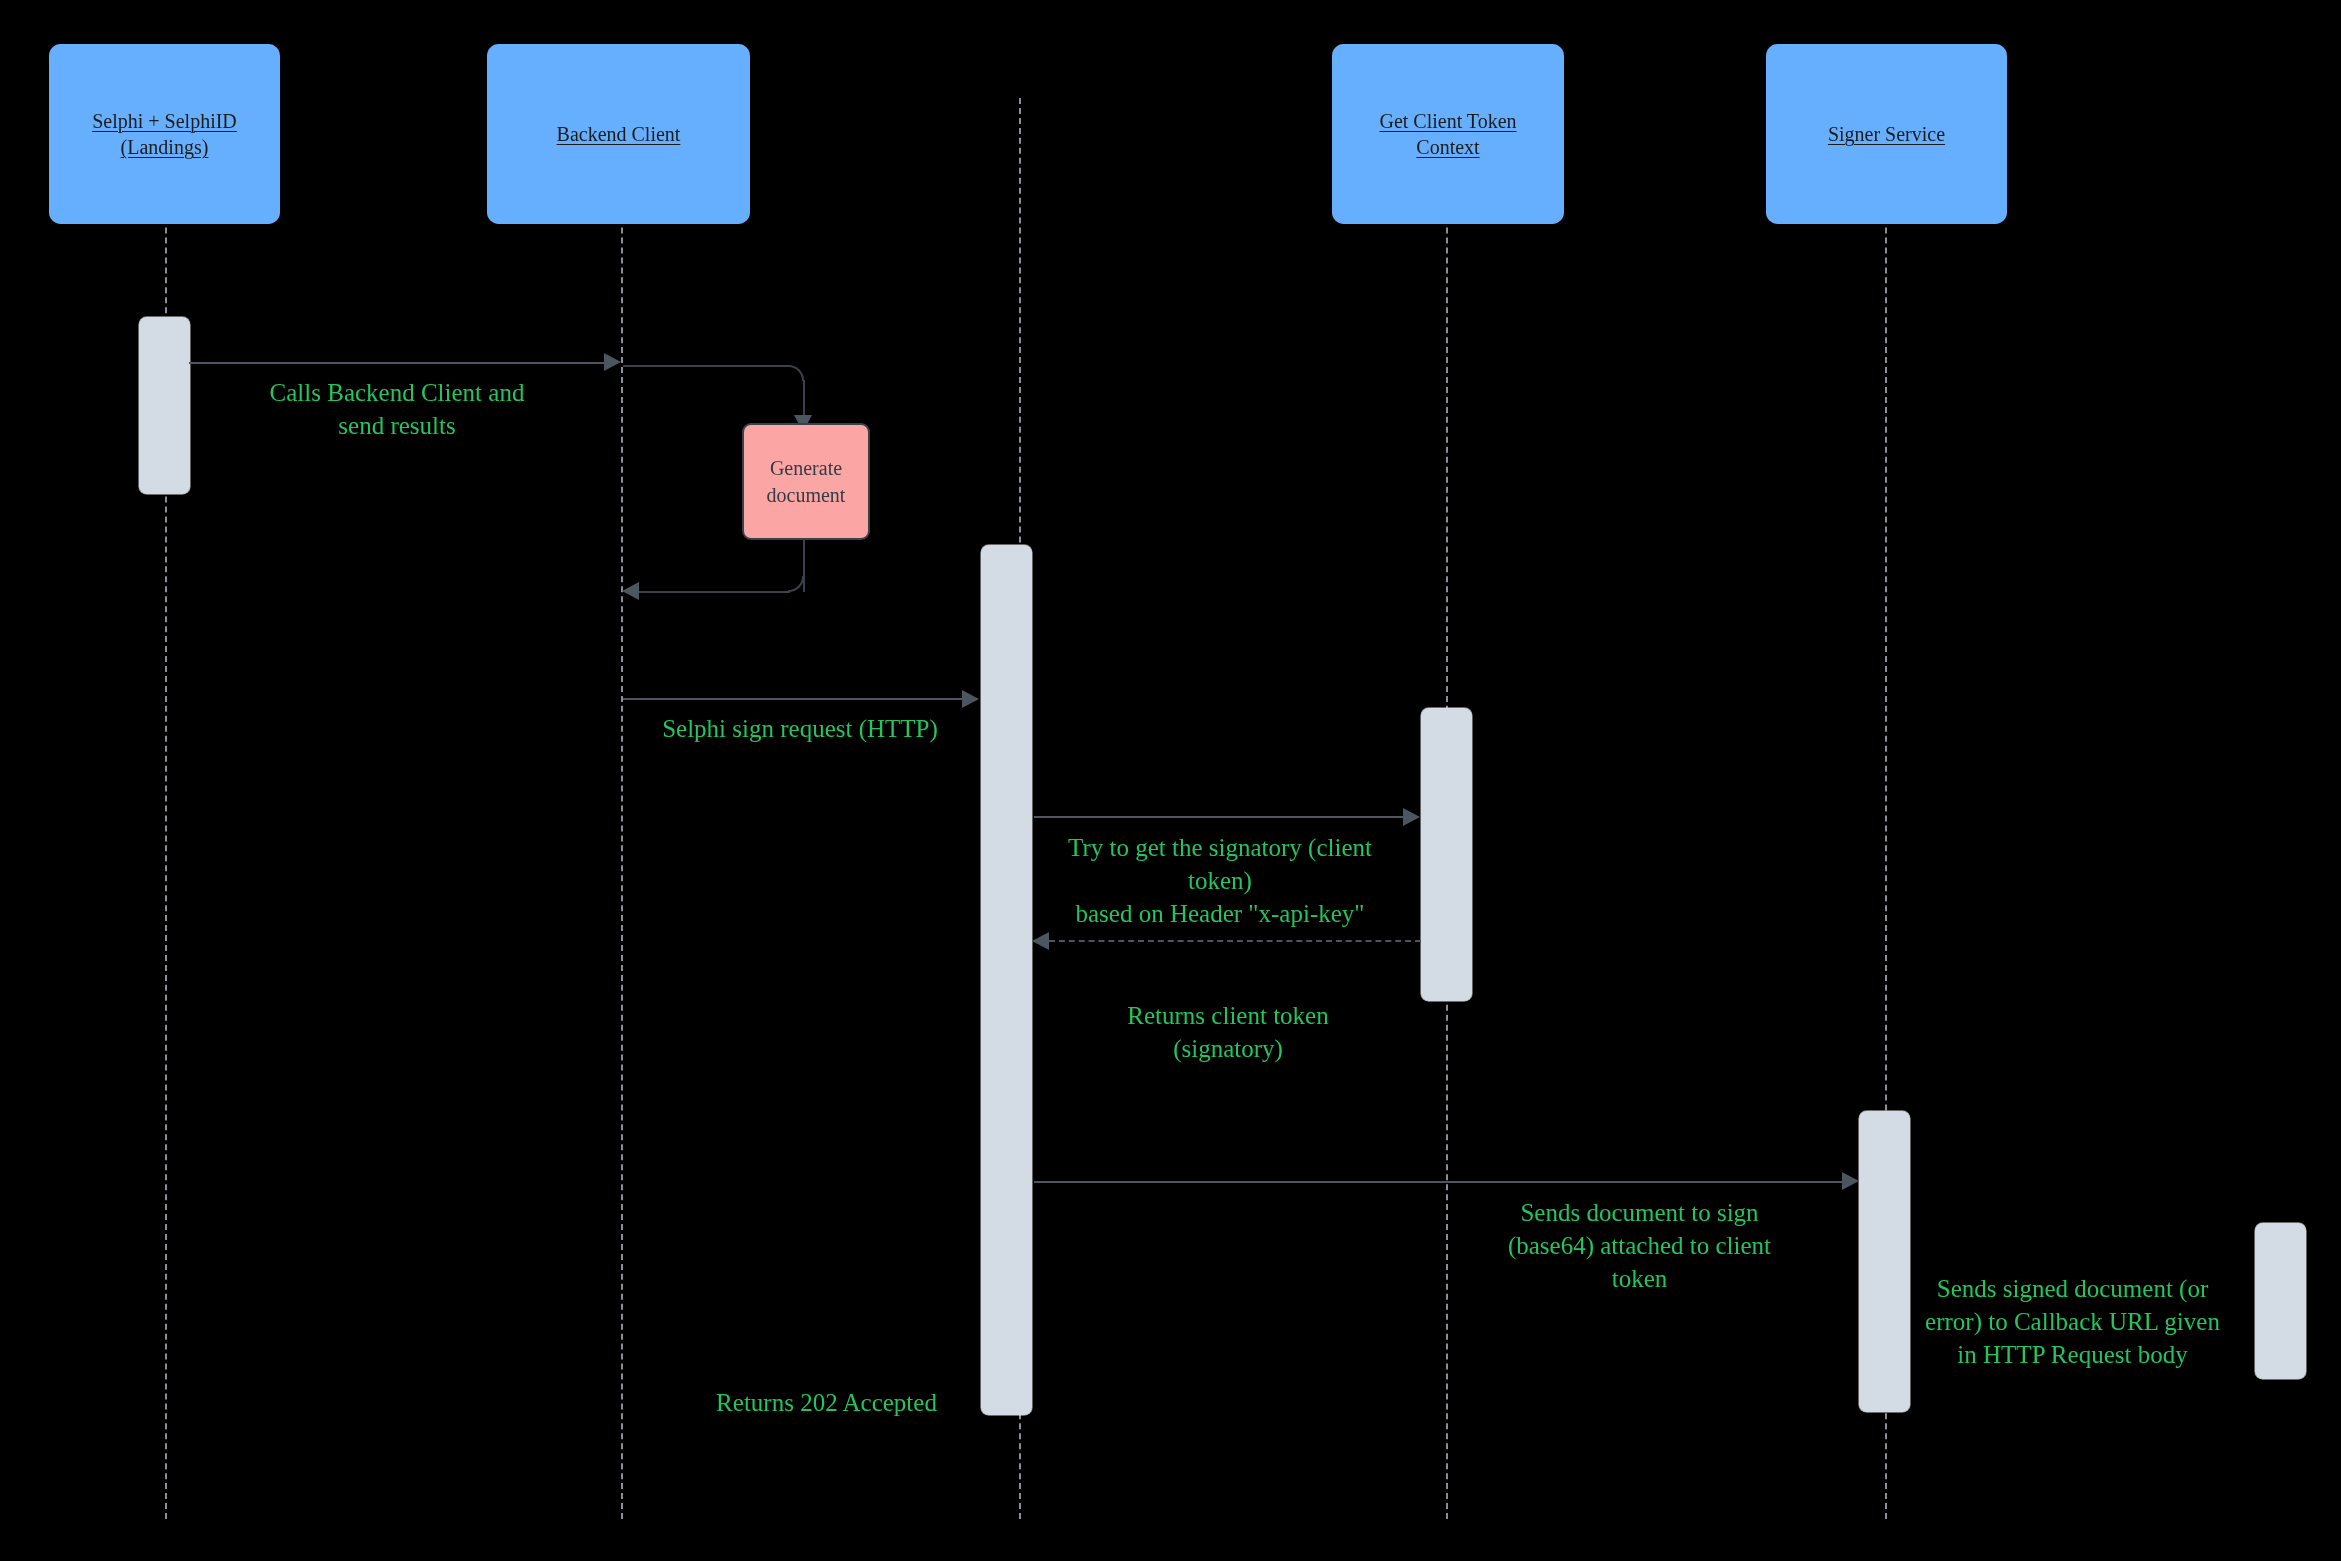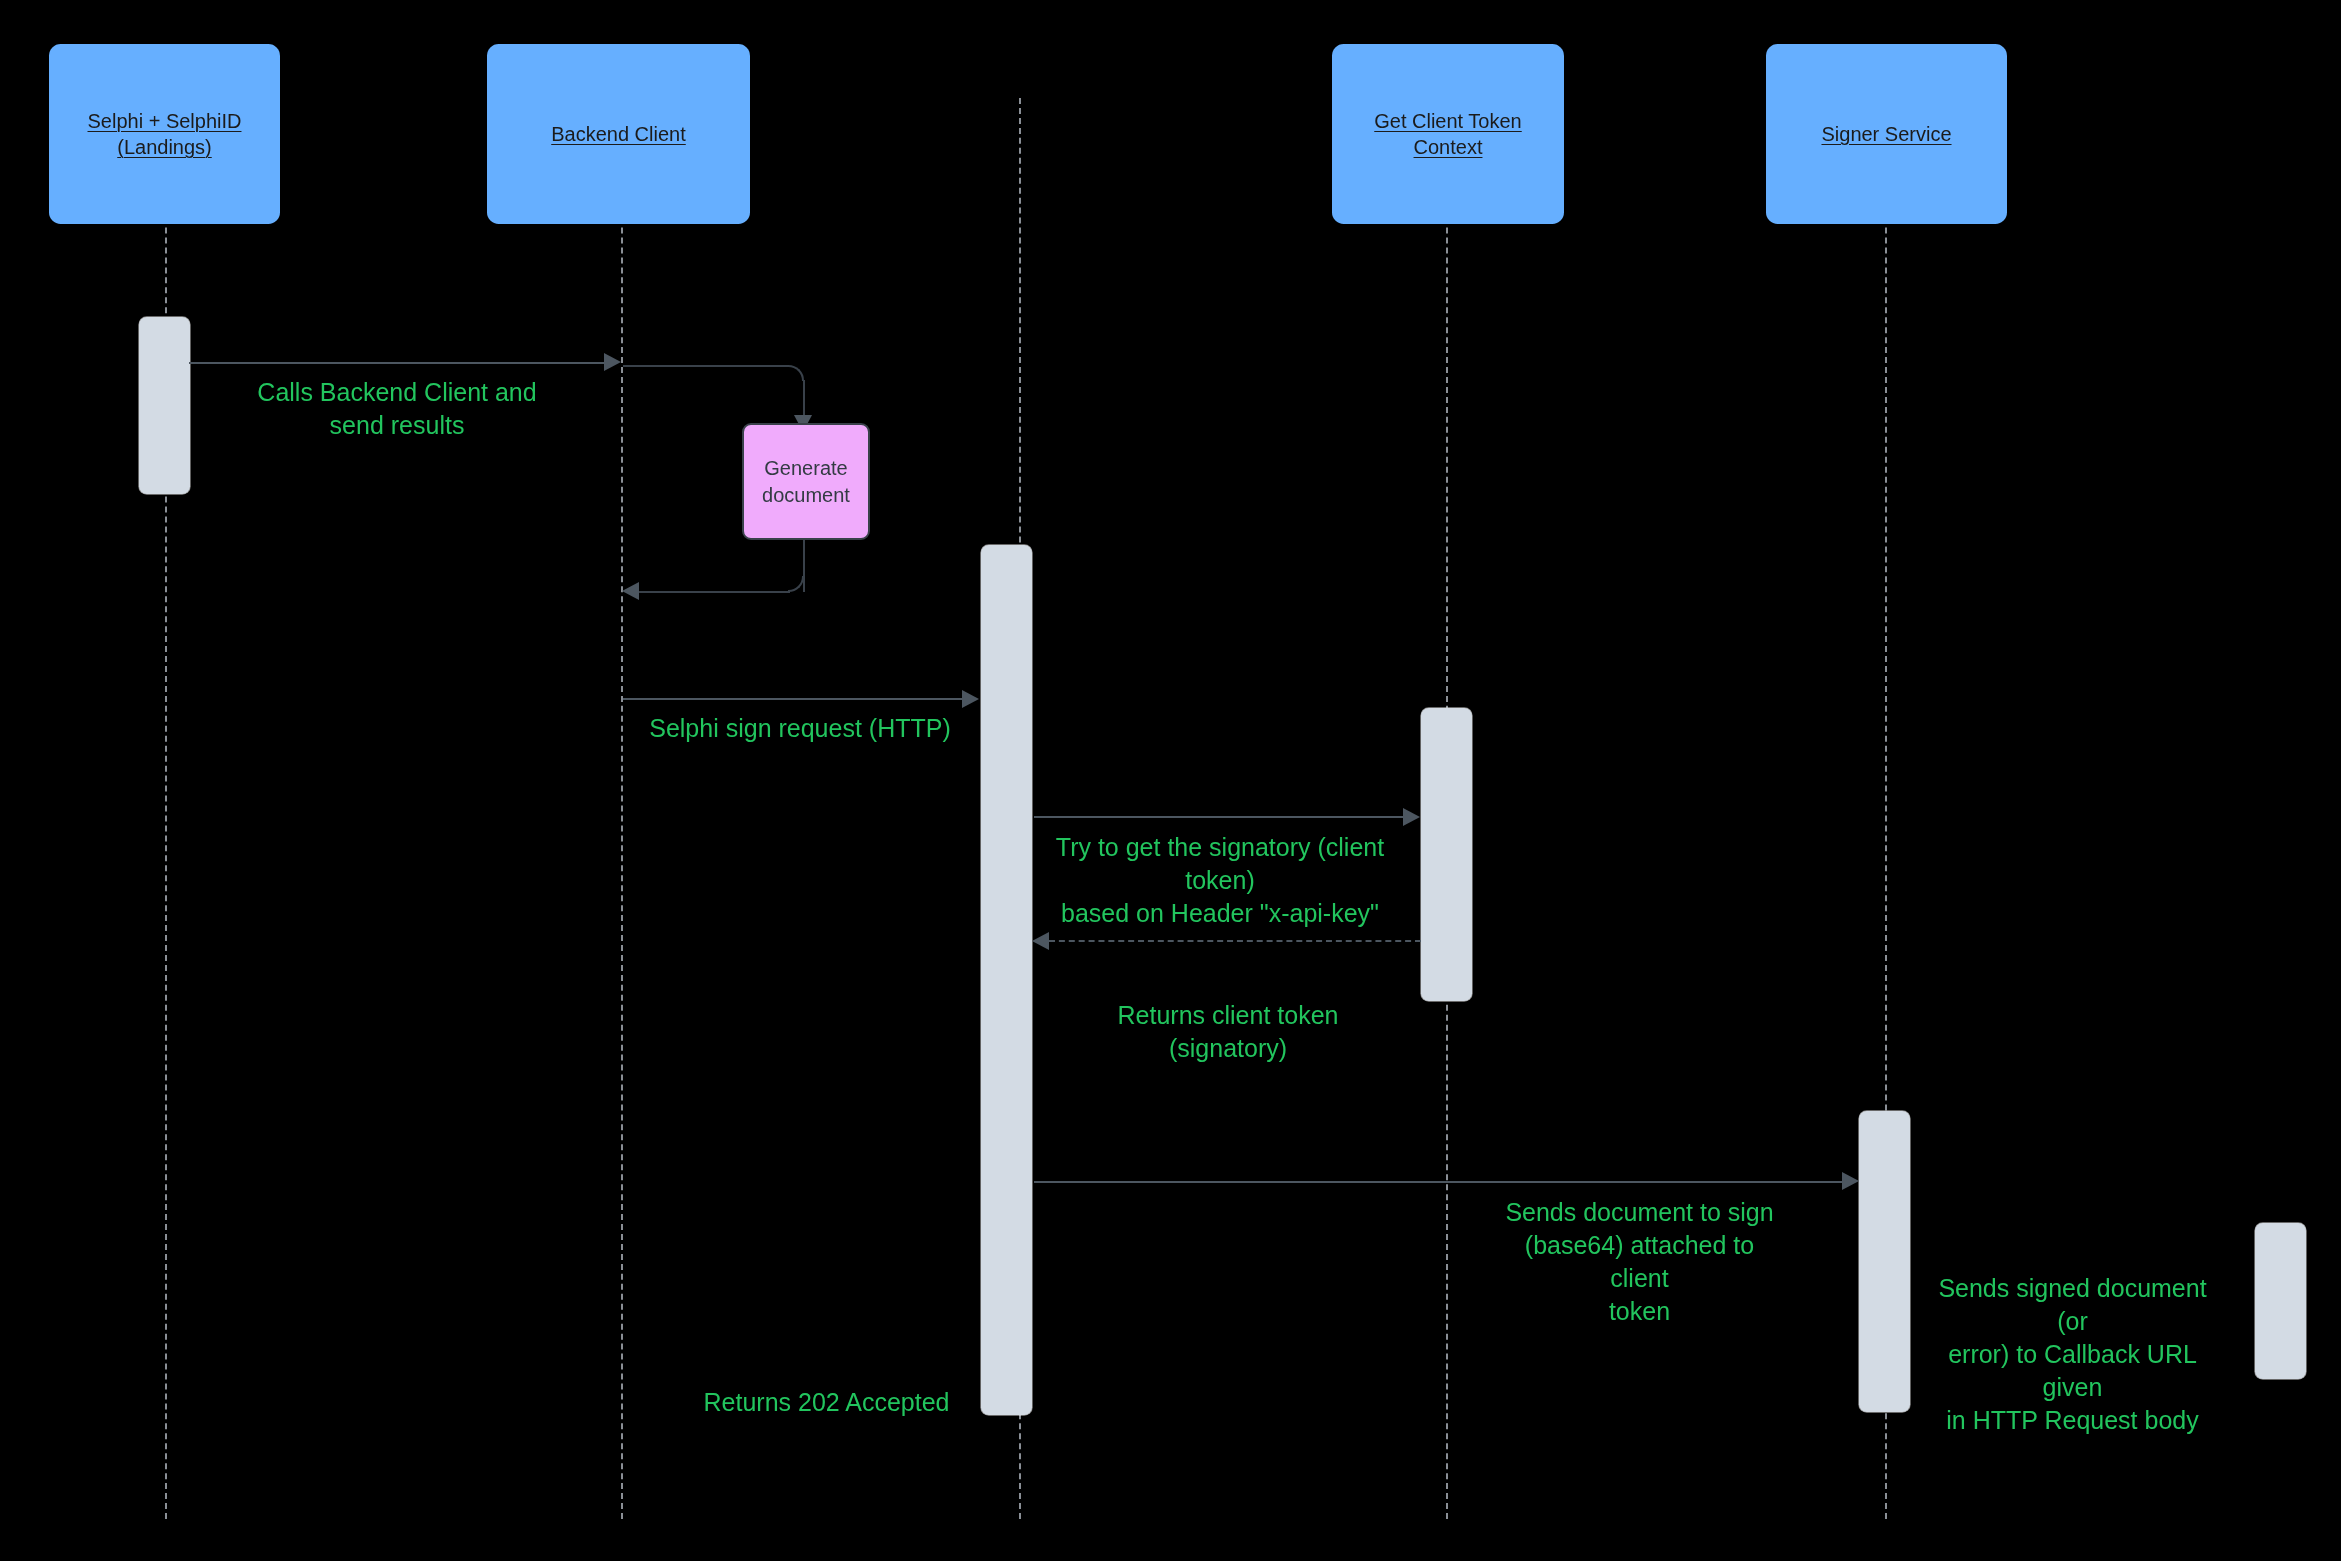--- a/index.html
+++ b/index.html
@@ -6,21 +6,21 @@
     margin: 0;
     padding: 0;
     background: #000000;
   }
   #canvas {
     position: relative;
     width: 2342px;
     height: 1561px;
     background: #000000;
     overflow: hidden;
-    font-family: Liberation Sans, sans-serif;
+    font-family: Liberation Serif, serif;
   }
   
   .participant {
     position: absolute;
     box-sizing: border-box;
     background: #66AFFF;
     border-radius: 11.7px;
     display: flex;
     align-items: center;
     justify-content: center;
@@ -86,21 +86,21 @@
     text-align: center;
     color: #22c55e;
     font-size: 25px;
     line-height: 1.32;
     white-space: pre-line;
   }
   
   .note-box {
     position: absolute;
     box-sizing: border-box;
-    background: #f0abfc;
+    background: #fca5a5;
     border: 2px solid #39414a;
     border-radius: 9px;
     display: flex;
     align-items: center;
     justify-content: center;
     text-align: center;
     color: #333b43;
     font-size: 20px;
     line-height: 1.35;
     white-space: pre-line;

